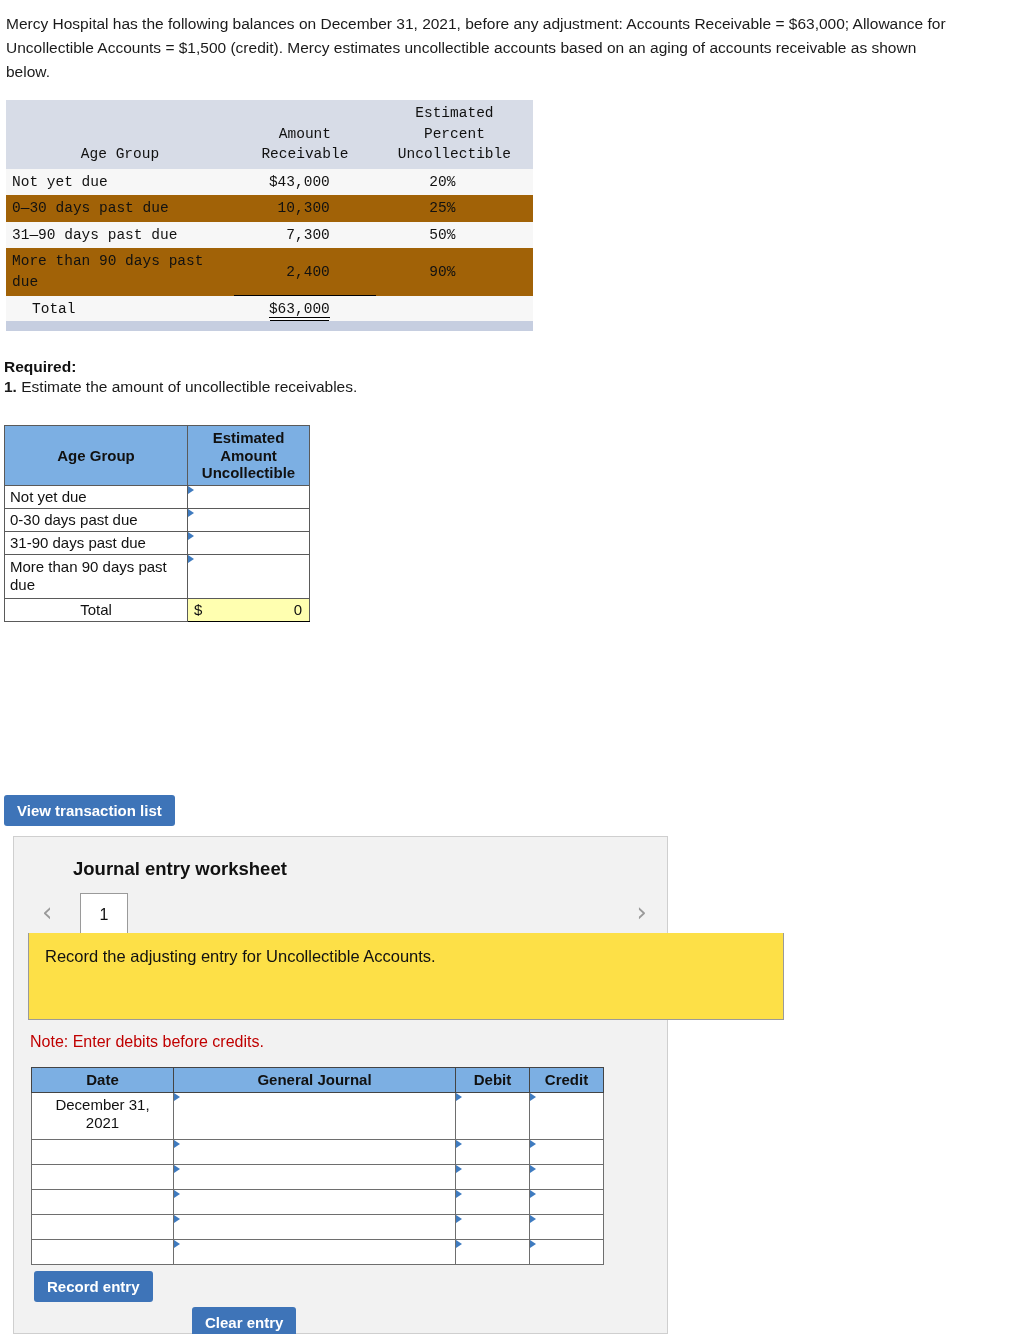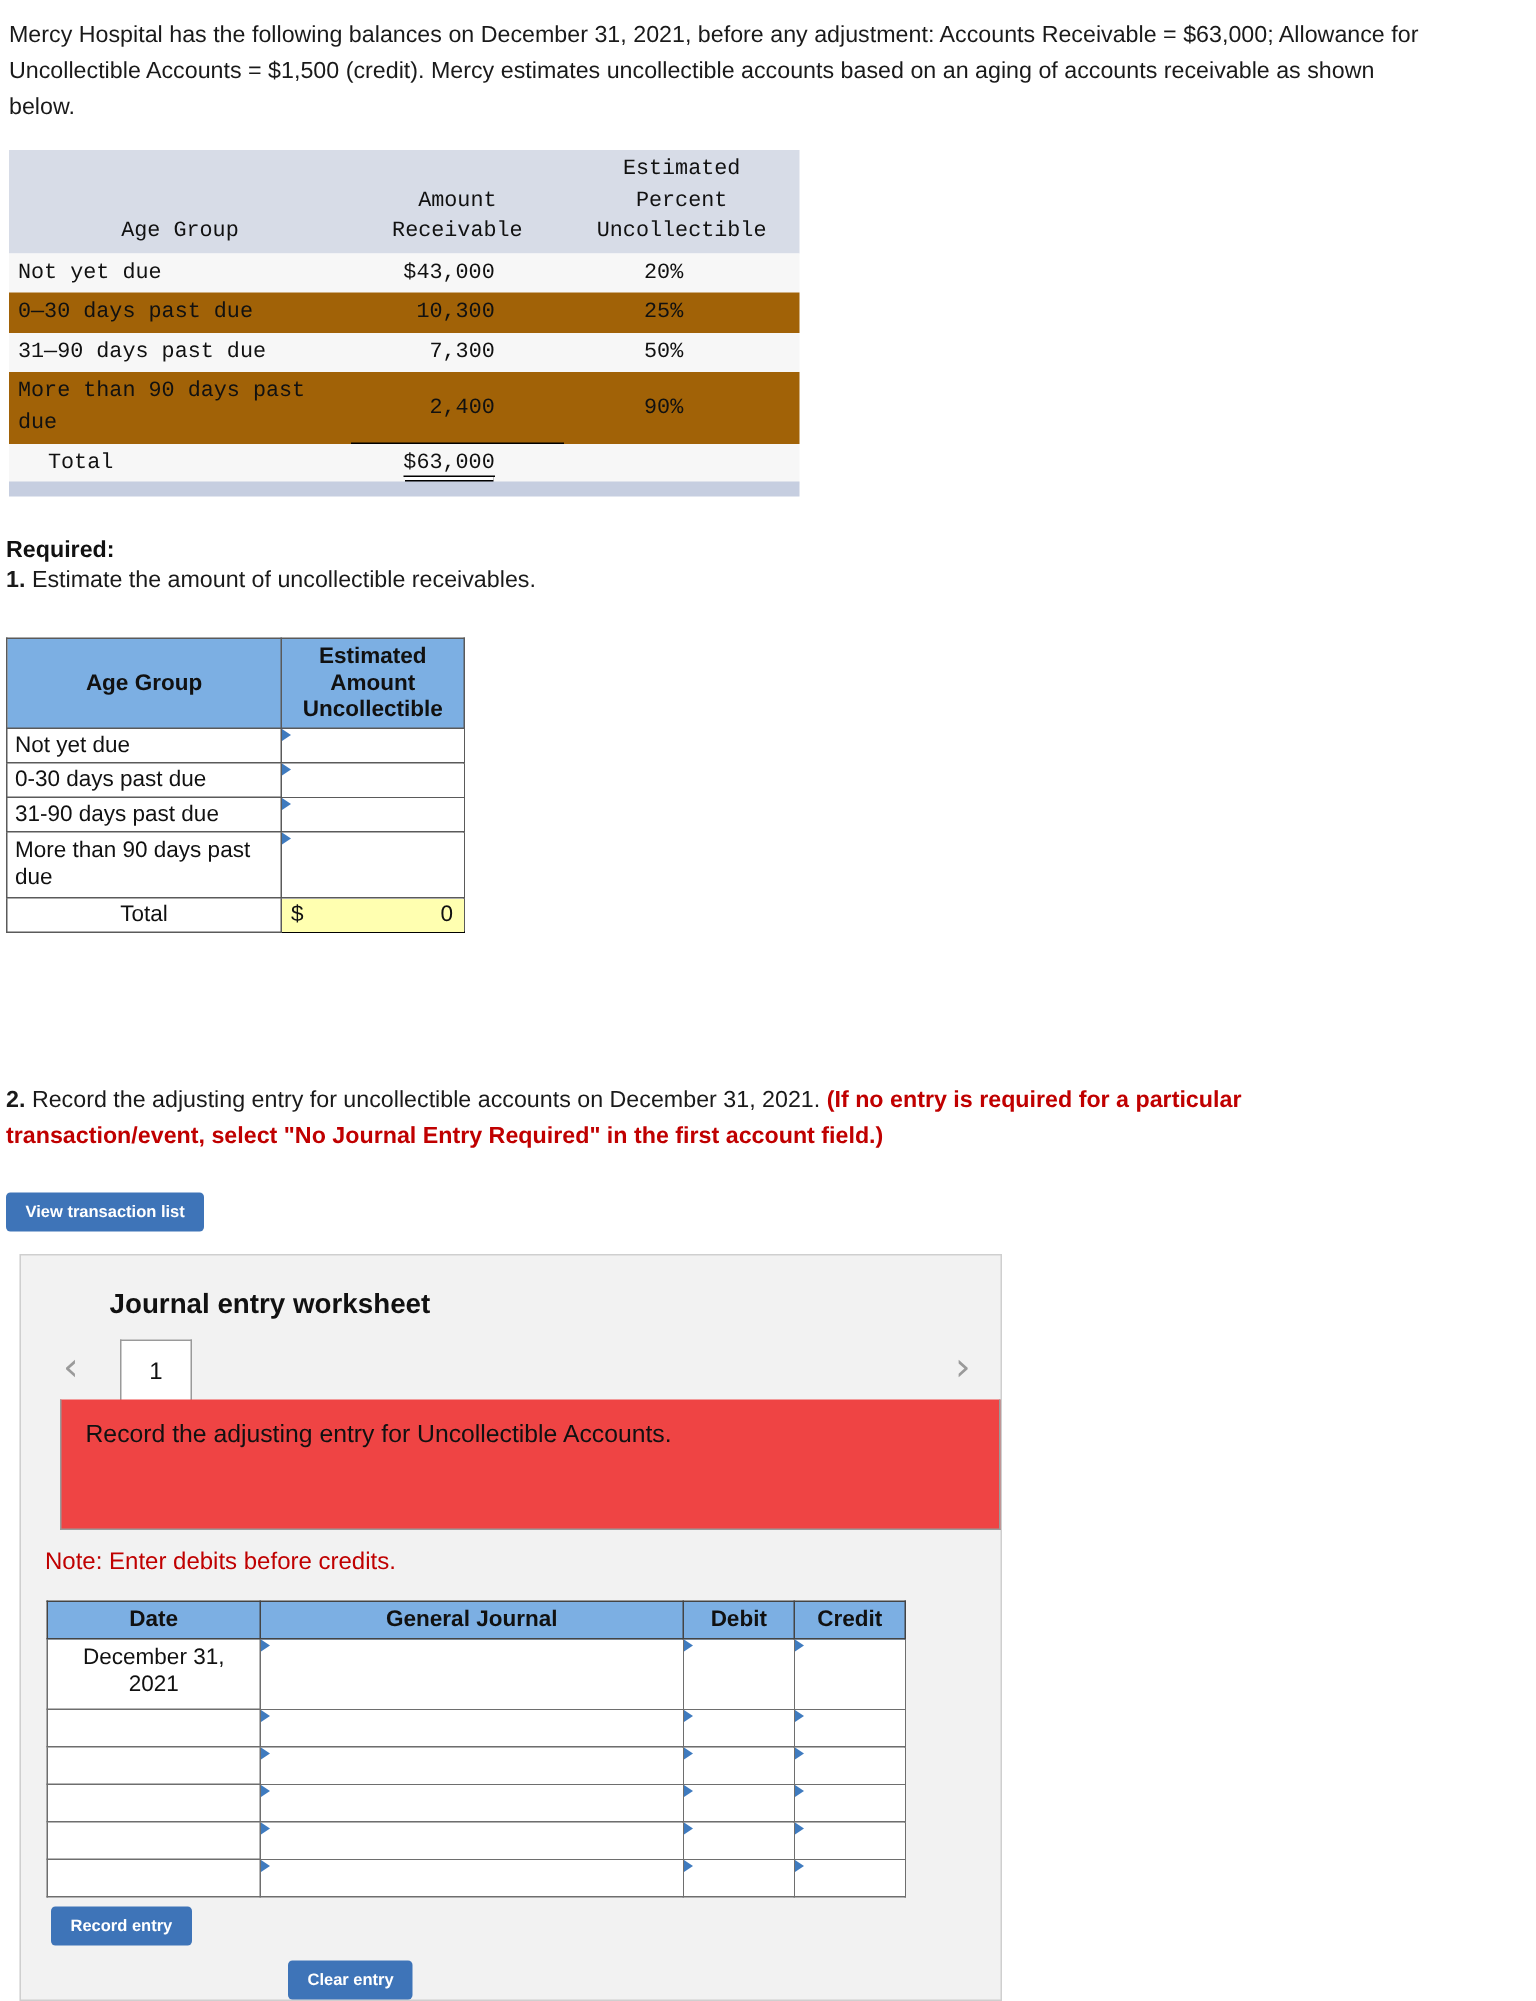--- a/index.html
+++ b/index.html
@@ -121,21 +121,21 @@
   .req2 b { font-weight: bold; }
   .req2 .red { color: #c00000; font-weight: bold; }
 
   .btn {
     display: inline-block;
     background: #3e74b8;
     color: #fff;
     border: none;
     border-radius: 3px;
     font-weight: bold;
-    font-size: 11px;
+    font-size: 15px;
     padding: 7px 13px;
     cursor: pointer;
     font-family: "Liberation Sans", sans-serif;
   }
   .btn-view-trans { position: absolute; left: 4px; top: 795px; }
 
   
   .panel {
     position: absolute; left: 13px; top: 836px;
     width: 655px; height: 498px;
@@ -159,23 +159,23 @@
     width: 48px; height: 41px;
     background: #fff;
     border: 1.2px solid #9a9a9a;
     border-bottom: none;
     text-align: center;
     line-height: 41px;
     font-size: 16px; color: #111;
     cursor: pointer;
   }
   .desc-box {
-    position: absolute; left: 26px; top: 96px;
-    width: 627px; height: 87px;
-    background: #ef4444;
+    position: absolute; left: 14px; top: 96px;
+    width: 756px; height: 87px;
+    background: #fde047;
     border: 1.2px solid #9a9a9a;
     border-top: none;
   }
   .desc-box .inner {
     padding: 14px 16px; font-size: 16.5px; color: #111;
   }
   .note-red {
     position: absolute; left: 16px; top: 196px;
     font-size: 16px; color: #c00000;
   }
@@ -305,25 +305,20 @@
       <tr>
         <td class="totlbl">Total</td>
         <td class="yellowcell">
           <span class="yc-dollar">$</span>
           <span class="yc-val">0</span>
         </td>
       </tr>
     </tbody>
   </table>
 
-  <div class="req2">
-    <b>2.</b>
-    <span>Record the adjusting entry for uncollectible accounts on December 31, 2021.</span>
-    <span class="red">(If no entry is required for a particular transaction/event, select "No Journal Entry Required" in the first account field.)</span>
-  </div>
 
   <button class="btn btn-view-trans">View transaction list</button>
 
   <div class="panel">
 
     <div class="panel-title">Journal entry worksheet</div>
 
     <div class="tabbar">
       <div class="arrow arrow-l">‹</div>
       <div class="tab-active">1</div>

